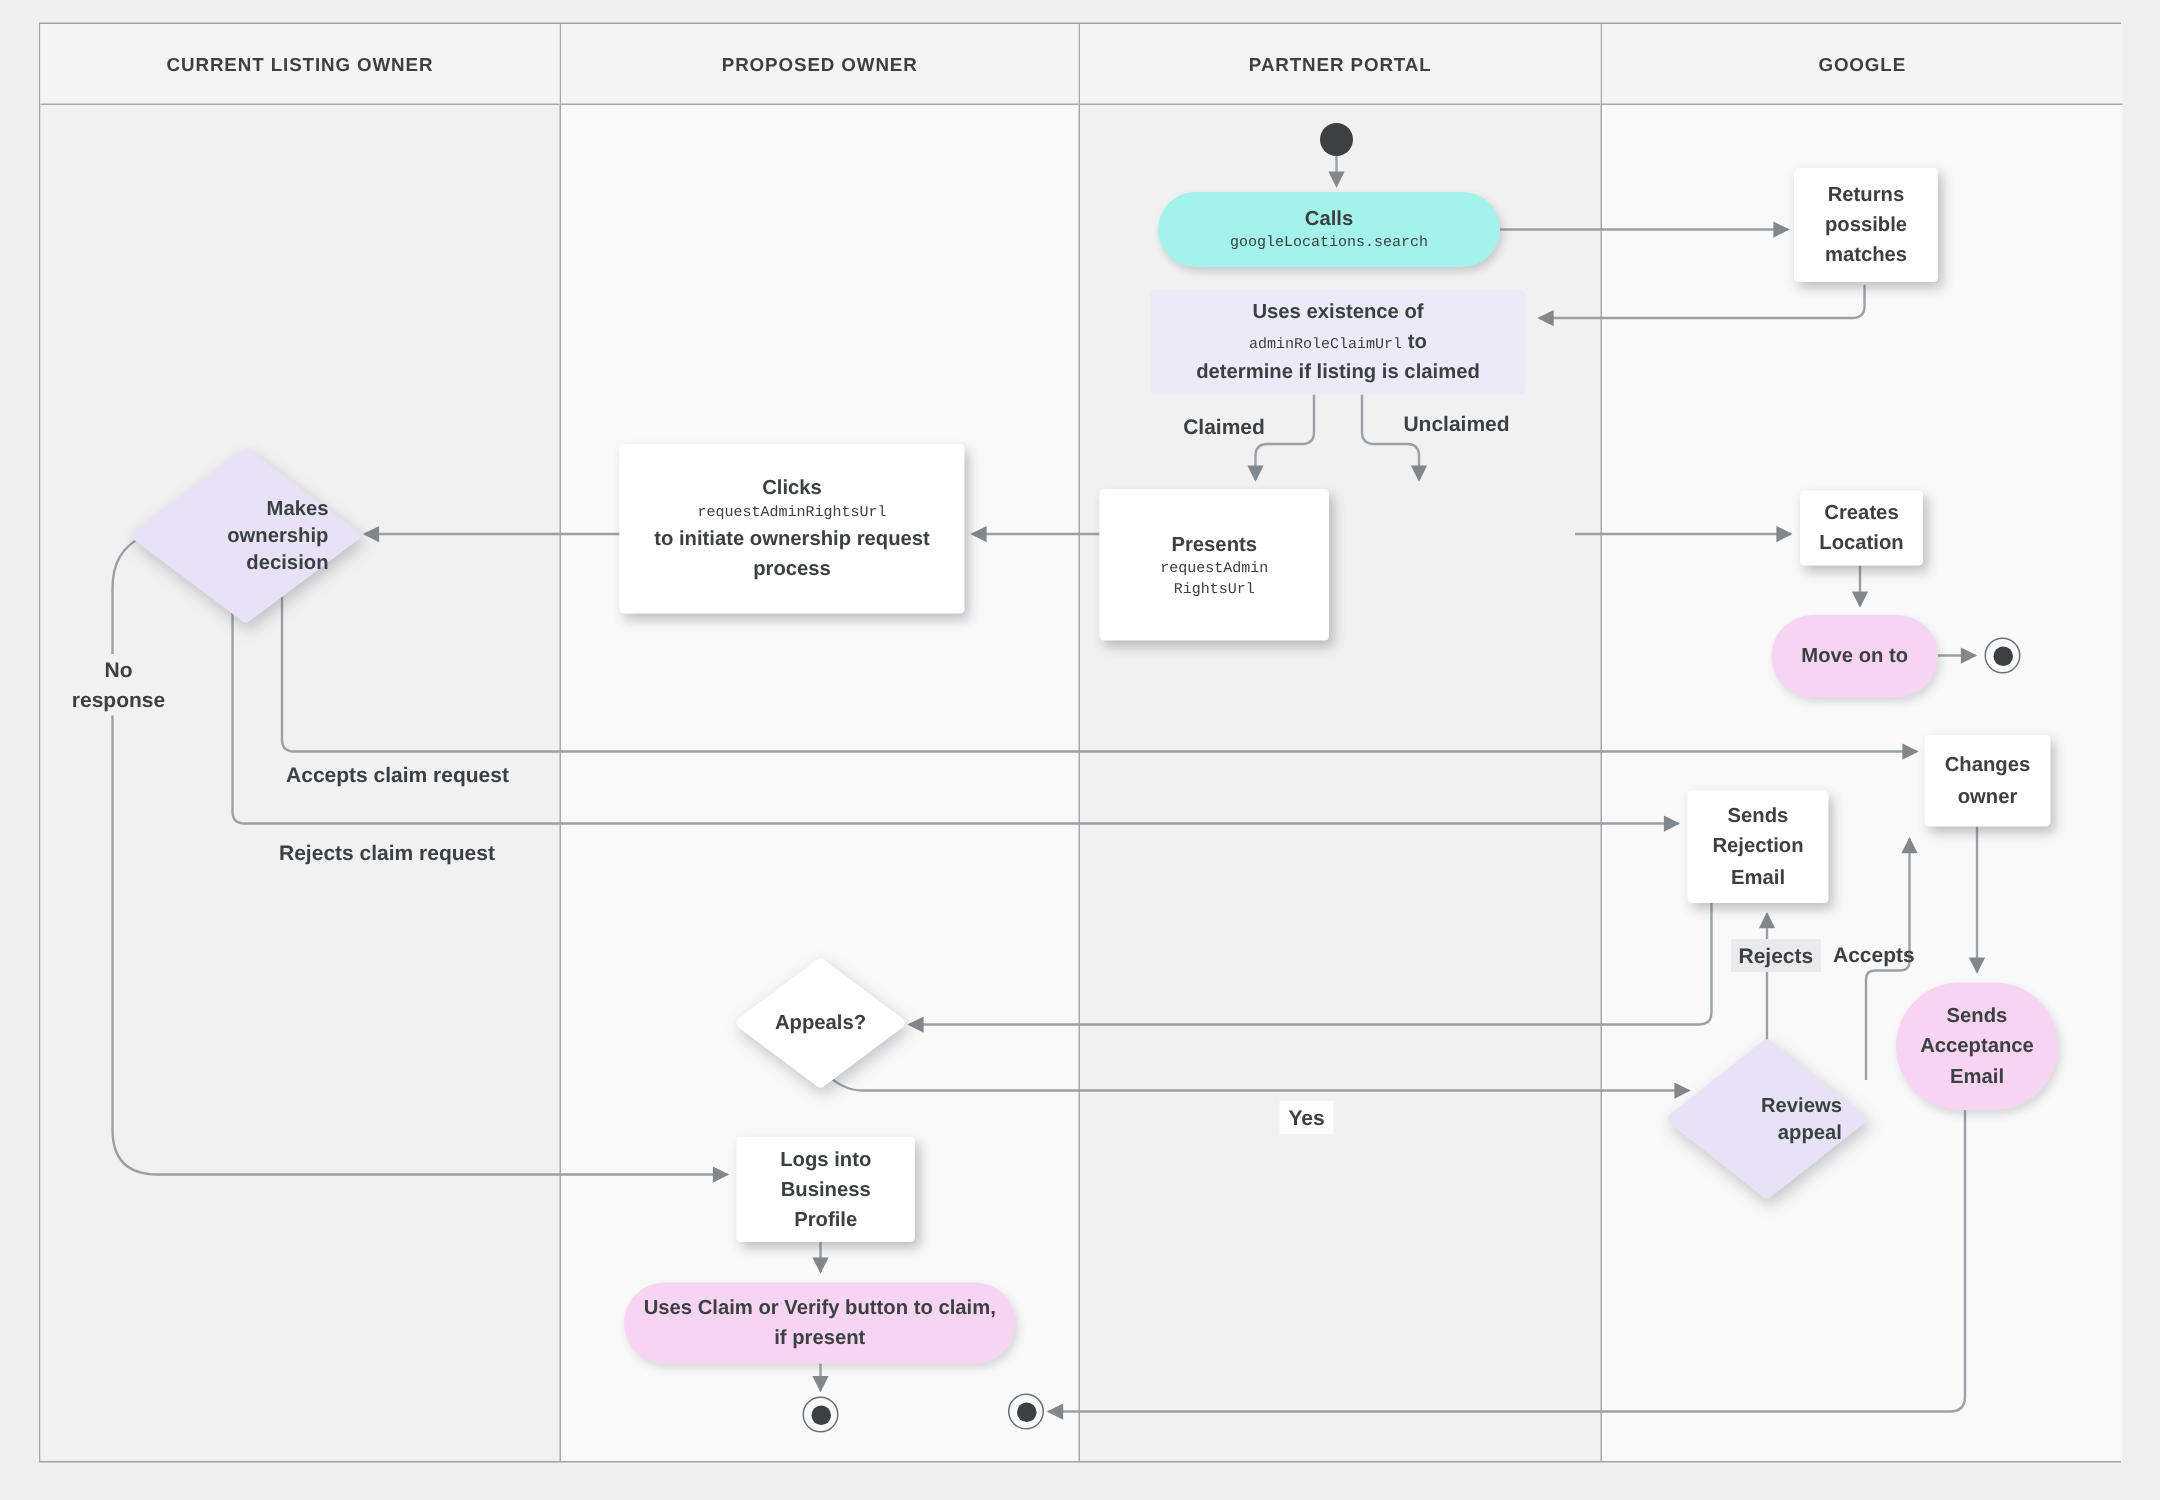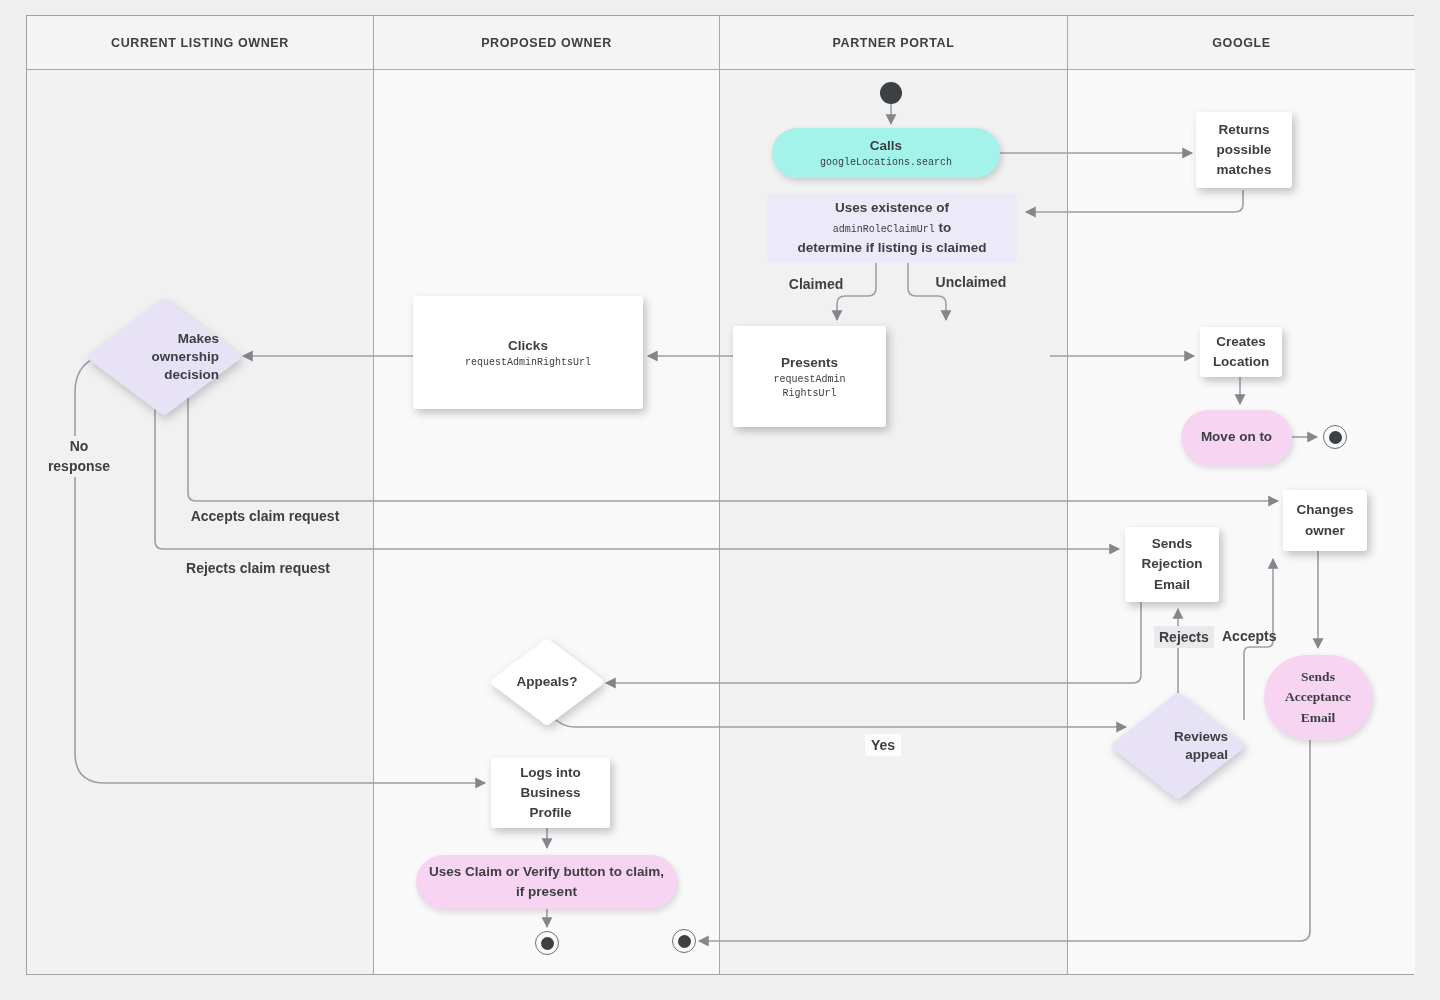--- a/index.html
+++ b/index.html
@@ -21,37 +21,37 @@
   .wire{fill:none;stroke:#9aa0a6;stroke-width:1.6;}
   .diamond{stroke-linejoin:round;filter:drop-shadow(2px 4px 5px rgba(60,64,67,.28));}
 
   
   .node{position:absolute;display:flex;flex-direction:column;align-items:center;justify-content:center;
         text-align:center;font-size:13.5px;font-weight:700;line-height:1.5;color:#3c4043;box-sizing:border-box;padding:6px 8px;}
   .box{background:#ffffff;border-radius:3px;box-shadow:3px 4px 8px rgba(60,64,67,.3);}
   .pill{border-radius:28px;}
   .teal{background:#a3f3ea;box-shadow:2px 3px 6px rgba(60,64,67,.22);}
   .pink{background:#f8d4f3;box-shadow:2px 3px 6px rgba(60,64,67,.18);}
-  .blob{background:#f8d4f3;border-radius:46px;box-shadow:2px 3px 6px rgba(60,64,67,.18);font-family:Liberation Serif, serif;}
+  .blob{background:#f8d4f3;border-radius:46px;box-shadow:2px 3px 6px rgba(60,64,67,.18);}
   .flat{background:#ece9f8;border-radius:4px;}
   .code{font-family:"Liberation Mono",monospace;font-weight:400;font-size:10px;line-height:1.35;}
   .dlabel{position:absolute;display:flex;align-items:center;justify-content:center;text-align:right;
           font-size:13.5px;font-weight:700;line-height:1.35;color:#3c4043;pointer-events:none;}
 
   
   .dot-start{position:absolute;width:22px;height:22px;border-radius:50%;background:#3c4043;}
   .end-node{position:absolute;width:24px;height:24px;border-radius:50%;border:1.5px solid #6b7075;
             box-sizing:border-box;display:flex;align-items:center;justify-content:center;background:transparent;}
   .end-node .in{width:13px;height:13px;border-radius:50%;background:#3c4043;}
 
   
   .elabel{position:absolute;font-size:14px;font-weight:700;color:#3c4043;text-align:center;line-height:1.45;}
   .chip-lane{background:#f1f1f2;padding:0 3px;}
   .chip-gray{background:#eaeaec;padding:1px 5px;}
-  .chip-white{background:#fcfcfd;padding:1px 6px;margin-left:12px;}
+  .chip-white{background:#fcfcfd;padding:1px 6px;}
 </style>
 </head>
 <body>
 
 <div class="stage">
 
   <div class="lanes">
     <div class="lane-col lane-bg-a" style="left:0;width:347px;">
       <div class="lane-hdr">CURRENT LISTING OWNER</div>
     </div>
@@ -133,20 +133,21 @@
     <div>Creates Location</div>
   </div>
 
   <div class="node pill pink" style="left:1181px;top:410px;width:111px;height:55px;">
     <div>Move on to</div>
   </div>
 
   <div class="node box" style="left:413px;top:296px;width:230px;height:113px;">
     <div>Clicks</div>
     <div class="code">requestAdminRightsUrl</div>
+    <div>to initiate ownership request process</div>
   </div>
 
   <div class="dlabel" style="left:109px;top:322px;width:110px;height:70px;">Makes ownership decision</div>
 
   <div class="node box" style="left:1125px;top:527px;width:94px;height:75px;">
     <div>Sends Rejection Email</div>
   </div>
 
   <div class="node box" style="left:1283px;top:490px;width:84px;height:61px;">
     <div>Changes owner</div>

